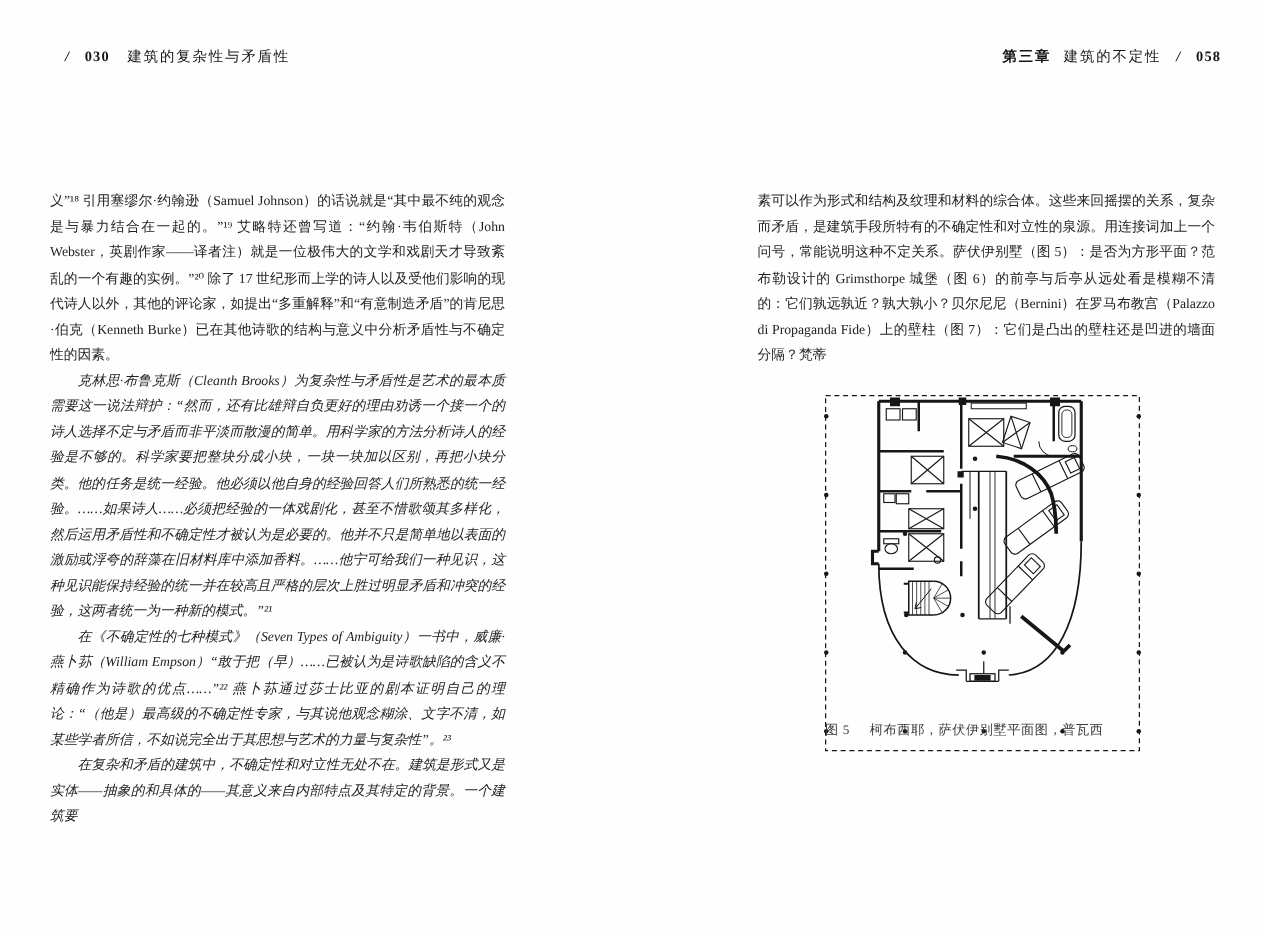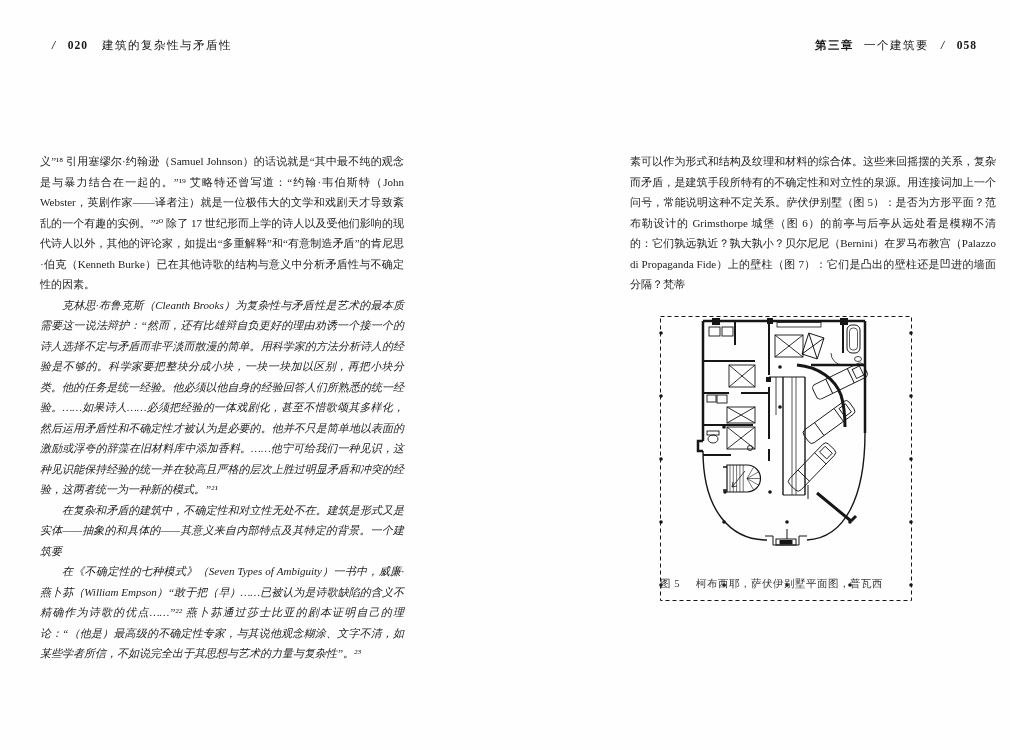--- a/index.html
+++ b/index.html
@@ -18,54 +18,54 @@
   .rh-right{right:33px;}
   .rh-slash{font-style:italic;font-weight:bold;margin:0 12px;}
   .rh-num{font-weight:bold;letter-spacing:1px;margin-right:14px;}
   .rh-right .rh-num{margin-right:0;margin-left:0;}
   .rh-title{font-weight:normal;letter-spacing:1.5px;}
   .rh-chapter{font-weight:bold;letter-spacing:1.5px;margin-right:10px;}
 
   .text-col{position:absolute;top:151px;width:364px;font-size:11px;
     line-height:20.5px;text-align:justify;text-justify:inter-character;color:#222;}
   #col-left{left:40px;}
-  #col-right{left:606px;width:366px;margin-left:24px;}
+  #col-right{left:606px;width:366px;}
   .text-col p{margin:0;}
   .text-col p.indent{text-indent:2em;font-style:italic;}
 
   .figure{position:absolute;left:659px;top:315px;width:254px;height:288px;}
   .figure svg{display:block;}
   .fig-caption{position:absolute;left:660px;top:577px;font-size:10.5px;
     color:#3a3a3a;letter-spacing:.5px;white-space:nowrap;}
   .fig-caption .cap-label{margin-right:16px;}
 </style>
 </head>
 <body>
 
 <div class="page" id="page-left">
 
   <div class="running-head rh-left">
     <span class="rh-slash">/</span>
-    <span class="rh-num">020</span>
+    <span class="rh-num">030</span>
     <span class="rh-title">建筑的复杂性与矛盾性</span>
   </div>
 
   <div class="text-col" id="col-left">
     <p>义”¹⁸ 引用塞缪尔·约翰逊（Samuel Johnson）的话说就是“其中最不纯的观念是与暴力结合在一起的。”¹⁹ 艾略特还曾写道：“约翰·韦伯斯特（John Webster，英剧作家——译者注）就是一位极伟大的文学和戏剧天才导致紊乱的一个有趣的实例。”²⁰ 除了 17 世纪形而上学的诗人以及受他们影响的现代诗人以外，其他的评论家，如提出“多重解释”和“有意制造矛盾”的肯尼思·伯克（Kenneth Burke）已在其他诗歌的结构与意义中分析矛盾性与不确定性的因素。</p>
     <p class="indent">克林思·布鲁克斯（Cleanth Brooks）为复杂性与矛盾性是艺术的最本质需要这一说法辩护：“然而，还有比雄辩自负更好的理由劝诱一个接一个的诗人选择不定与矛盾而非平淡而散漫的简单。用科学家的方法分析诗人的经验是不够的。科学家要把整块分成小块，一块一块加以区别，再把小块分类。他的任务是统一经验。他必须以他自身的经验回答人们所熟悉的统一经验。……如果诗人……必须把经验的一体戏剧化，甚至不惜歌颂其多样化，然后运用矛盾性和不确定性才被认为是必要的。他并不只是简单地以表面的激励或浮夸的辞藻在旧材料库中添加香料。……他宁可给我们一种见识，这种见识能保持经验的统一并在较高且严格的层次上胜过明显矛盾和冲突的经验，这两者统一为一种新的模式。”²¹</p>
+    <p class="indent">在《不确定性的七种模式》（Seven Types of Ambiguity）一书中，威廉·燕卜荪（William Empson）“敢于把（早）……已被认为是诗歌缺陷的含义不精确作为诗歌的优点……”²² 燕卜荪通过莎士比亚的剧本证明自己的理论：“（他是）最高级的不确定性专家，与其说他观念糊涂、文字不清，如某些学者所信，不如说完全出于其思想与艺术的力量与复杂性”。²³</p>
     <p class="indent">在复杂和矛盾的建筑中，不确定性和对立性无处不在。建筑是形式又是实体——抽象的和具体的——其意义来自内部特点及其特定的背景。一个建筑要</p>
-    <p class="indent">在《不确定性的七种模式》（Seven Types of Ambiguity）一书中，威廉·燕卜荪（William Empson）“敢于把（早）……已被认为是诗歌缺陷的含义不精确作为诗歌的优点……”²² 燕卜荪通过莎士比亚的剧本证明自己的理论：“（他是）最高级的不确定性专家，与其说他观念糊涂、文字不清，如某些学者所信，不如说完全出于其思想与艺术的力量与复杂性”。²³</p>
   </div>
 </div>
 
 <div class="page" id="page-right">
 
   <div class="running-head rh-right">
     <span class="rh-chapter">第三章</span>
-    <span class="rh-title">一个建筑要</span>
+    <span class="rh-title">建筑的不定性</span>
     <span class="rh-slash">/</span>
     <span class="rh-num">058</span>
   </div>
 
   <div class="text-col" id="col-right" style="left:101px;">
     <p>素可以作为形式和结构及纹理和材料的综合体。这些来回摇摆的关系，复杂而矛盾，是建筑手段所特有的不确定性和对立性的泉源。用连接词加上一个问号，常能说明这种不定关系。萨伏伊别墅（图 5）：是否为方形平面？范布勒设计的 Grimsthorpe 城堡（图 6）的前亭与后亭从远处看是模糊不清的：它们孰远孰近？孰大孰小？贝尔尼尼（Bernini）在罗马布教宫（Palazzo di Propaganda Fide）上的壁柱（图 7）：它们是凸出的壁柱还是凹进的墙面分隔？梵蒂</p>
   </div>
 </div>
 
 <div class="figure">

